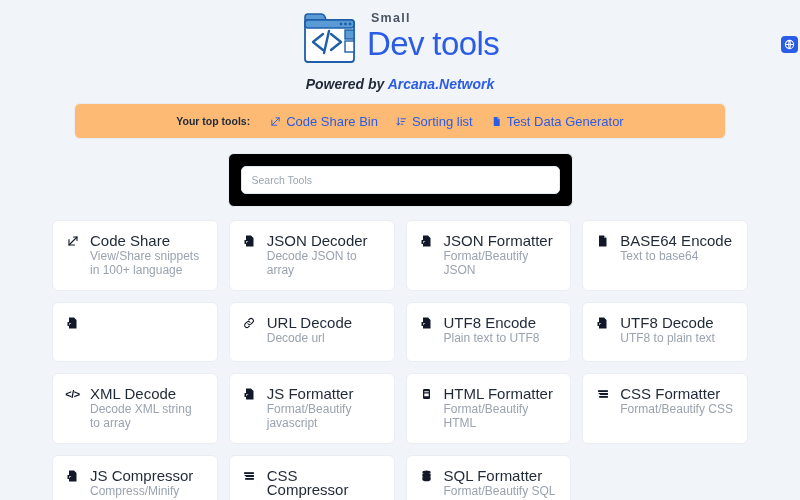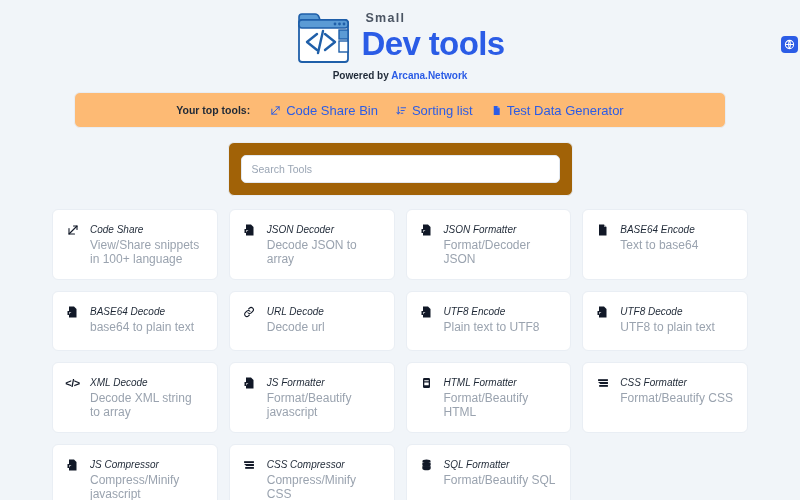--- a/index.html
+++ b/index.html
@@ -58,32 +58,33 @@
     font-size: 12.5px;
     font-weight: bold;
     color: #4b5563;
     letter-spacing: 1.3px;
     line-height: 14px;
     margin-top: 3px;
     margin-left: 4px;
   }
   .logo-main {
     font-size: 33px;
-    font-weight: bold;
+    font-weight: normal;
     color: #2b5ce6;
     letter-spacing: -0.6px;
     line-height: 36px;
     margin-top: 1px;
   }
   .powered {
     text-align: center;
-    font-size: 10px;
+    font-size: 14px;
     font-weight: bold;
     color: #1f2937;
-    margin-top: 3px;
+    margin-top: 9px;
+    font-style: italic;
   }
   .powered .brand {
     color: #2b5ce6;
     font-weight: bold;
   }
 
   
   .top-tools-card {
     margin: 11px 74px 0 74px;
     background: #fdba74;
@@ -109,21 +110,21 @@
     color: #2b5ce6;
     text-decoration: none;
     cursor: pointer;
   }
   .top-link svg { display: block; flex: none; }
 
   
   .search-card {
     margin: 14px auto 0 auto;
     width: 345px;
-    background: #a16207;
+    background: #000000;
     border: 1px solid #e8edf3;
     border-radius: 6px;
     padding: 12px;
   }
   .search-input {
     width: 100%;
     height: 28px;
     border: 1px solid #e2e8f0;
     border-radius: 5px;
     background: #ffffff;
@@ -167,24 +168,23 @@
     font-size: 11px;
     font-weight: bold;
     color: #111827;
     font-family: "Liberation Sans", sans-serif;
     letter-spacing: -0.5px;
     white-space: nowrap;
     line-height: 12px;
   }
   .tool-body { min-width: 0; }
   .tool-title {
-    font-size: 10px;
+    font-size: 15px;
     color: #1f2937;
     line-height: 14px;
-    font-style: italic;
   }
   .tool-desc {
     font-size: 12px;
     color: #9aa3af;
     line-height: 14px;
     margin-top: 1px;
   }
 </style>
 </head>
 <body>
@@ -305,21 +305,21 @@
       <svg width="11" height="12" viewBox="0 0 20 24" fill="#111827">
         <path d="M3 1h10l5 5v17H3z"></path>
         <rect x="0" y="10" width="9" height="8" fill="#111827"></rect>
         <rect x="3" y="12" width="1.6" height="1.6" fill="#ffffff"></rect>
         <rect x="5.6" y="12" width="1.6" height="1.6" fill="#ffffff"></rect>
         <rect x="3" y="14.6" width="1.6" height="1.6" fill="#ffffff"></rect>
       </svg>
     </span>
     <span class="tool-body">
       <div class="tool-title">JSON Formatter</div>
-      <div class="tool-desc">Format/Decoder JSON</div>
+      <div class="tool-desc">Format/Beautify JSON</div>
     </span>
   </div>
 
   <div class="tool-card">
     <span class="tool-icon">
       <svg width="11" height="12" viewBox="0 0 20 24" fill="#111827">
         <path d="M3 1h10l5 5v17H3z"></path>
         <path d="M13 1l5 5h-5z" fill="#ffffff" opacity="0.55"></path>
       </svg>
     </span>
@@ -331,24 +331,20 @@
 
   <div class="tool-card">
     <span class="tool-icon">
       <svg width="11" height="12" viewBox="0 0 20 24" fill="#111827">
         <path d="M3 1h10l5 5v17H3z"></path>
         <rect x="0" y="10" width="9" height="8" fill="#111827"></rect>
         <rect x="3" y="12" width="1.6" height="1.6" fill="#ffffff"></rect>
         <rect x="5.6" y="12" width="1.6" height="1.6" fill="#ffffff"></rect>
         <rect x="3" y="14.6" width="1.6" height="1.6" fill="#ffffff"></rect>
       </svg>
-    </span>
-    <span class="tool-body">
-      <div class="tool-title">BASE64 Decode</div>
-      <div class="tool-desc">base64 to plain text</div>
     </span>
   </div>
 
 
   <div class="tool-card">
     <span class="tool-icon">
       <svg width="12" height="12" viewBox="0 0 24 24" fill="none" stroke="#111827" stroke-width="2.2" stroke-linecap="round">
         <path d="M10 13.5a4.5 4.5 0 006.4.2l3-3a4.5 4.5 0 00-6.4-6.4l-1.7 1.7"></path>
         <path d="M14 10.5a4.5 4.5 0 00-6.4-.2l-3 3a4.5 4.5 0 006.4 6.4l1.7-1.7"></path>
       </svg>

